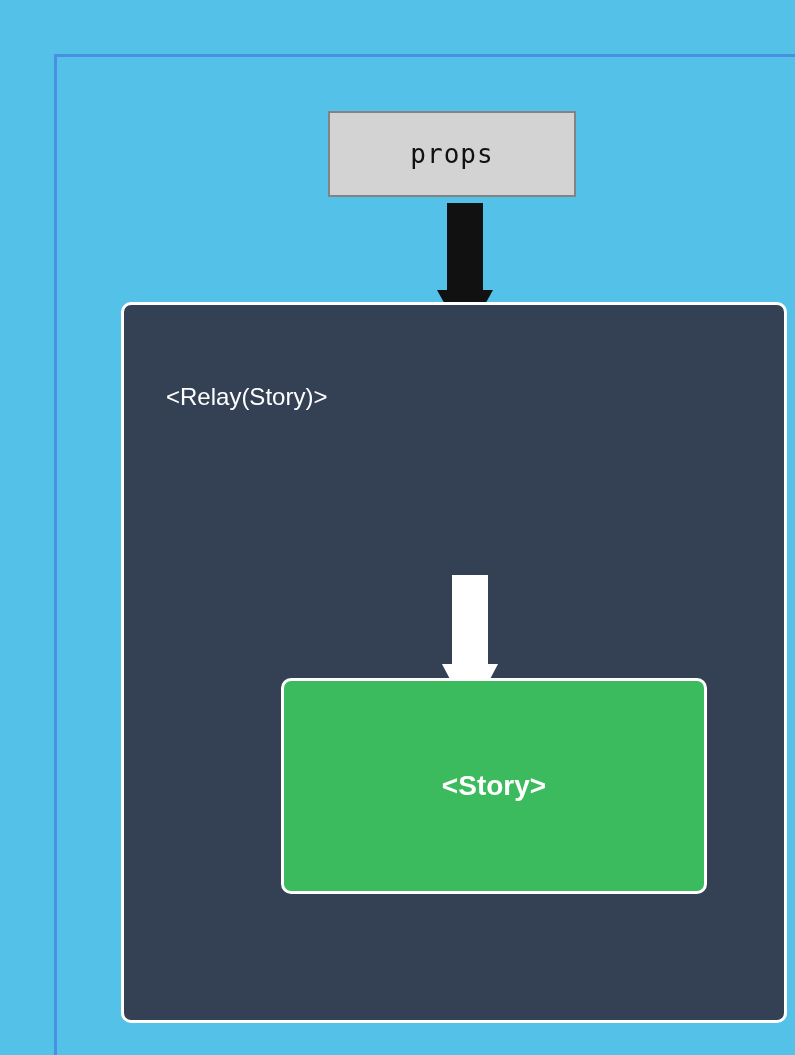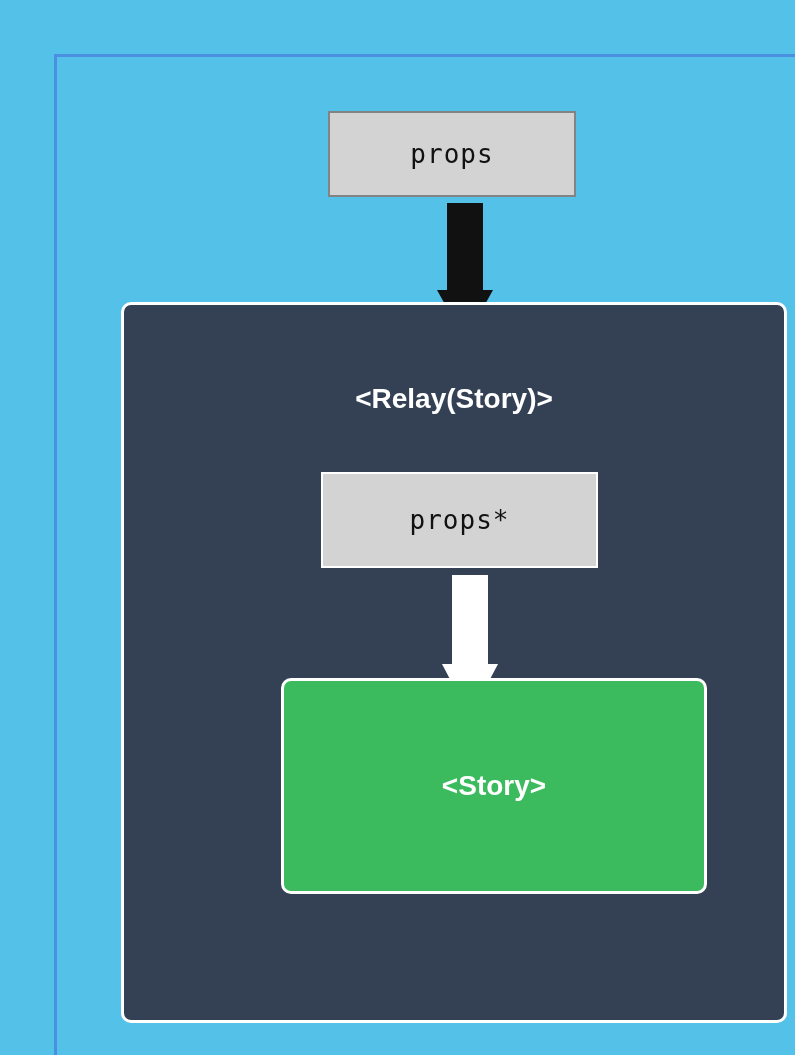--- a/index.html
+++ b/index.html
@@ -67,23 +67,22 @@
   .relay-container{
     position:absolute;
     left:58px;top:239px;
     width:666px;height:721px;
     background:var(--container-fill);
     border:3px solid var(--container-border);
     border-radius:10px;
   }
   .relay-title{
     margin-top:42px;
-    text-align:center;
-    font-size:28px;
-    font-weight:bold;
+    font-size:24px;
+    font-weight:normal;
     color:var(--text-light);
   }
   .story-box{
     position:absolute;
     left:151px;top:367px;
     width:426px;height:216px;
     background:var(--story-fill);
     border:3px solid var(--container-border);
     border-radius:10px;
     display:flex;align-items:center;justify-content:center;
@@ -102,23 +101,20 @@
 
   <div class="arrow arrow-black">
     <div class="shaft"></div>
     <div class="head"></div>
   </div>
 
   <div class="relay-container">
 
     <div class="relay-title">&lt;Relay(Story)&gt;</div>
 
-    <div class="label-box props-star-box">
-      <span>props*</span>
-    </div>
 
     <div class="arrow arrow-white">
       <div class="shaft"></div>
       <div class="head"></div>
     </div>
 
     <div class="story-box">
       <span>&lt;Story&gt;</span>
     </div>
 

